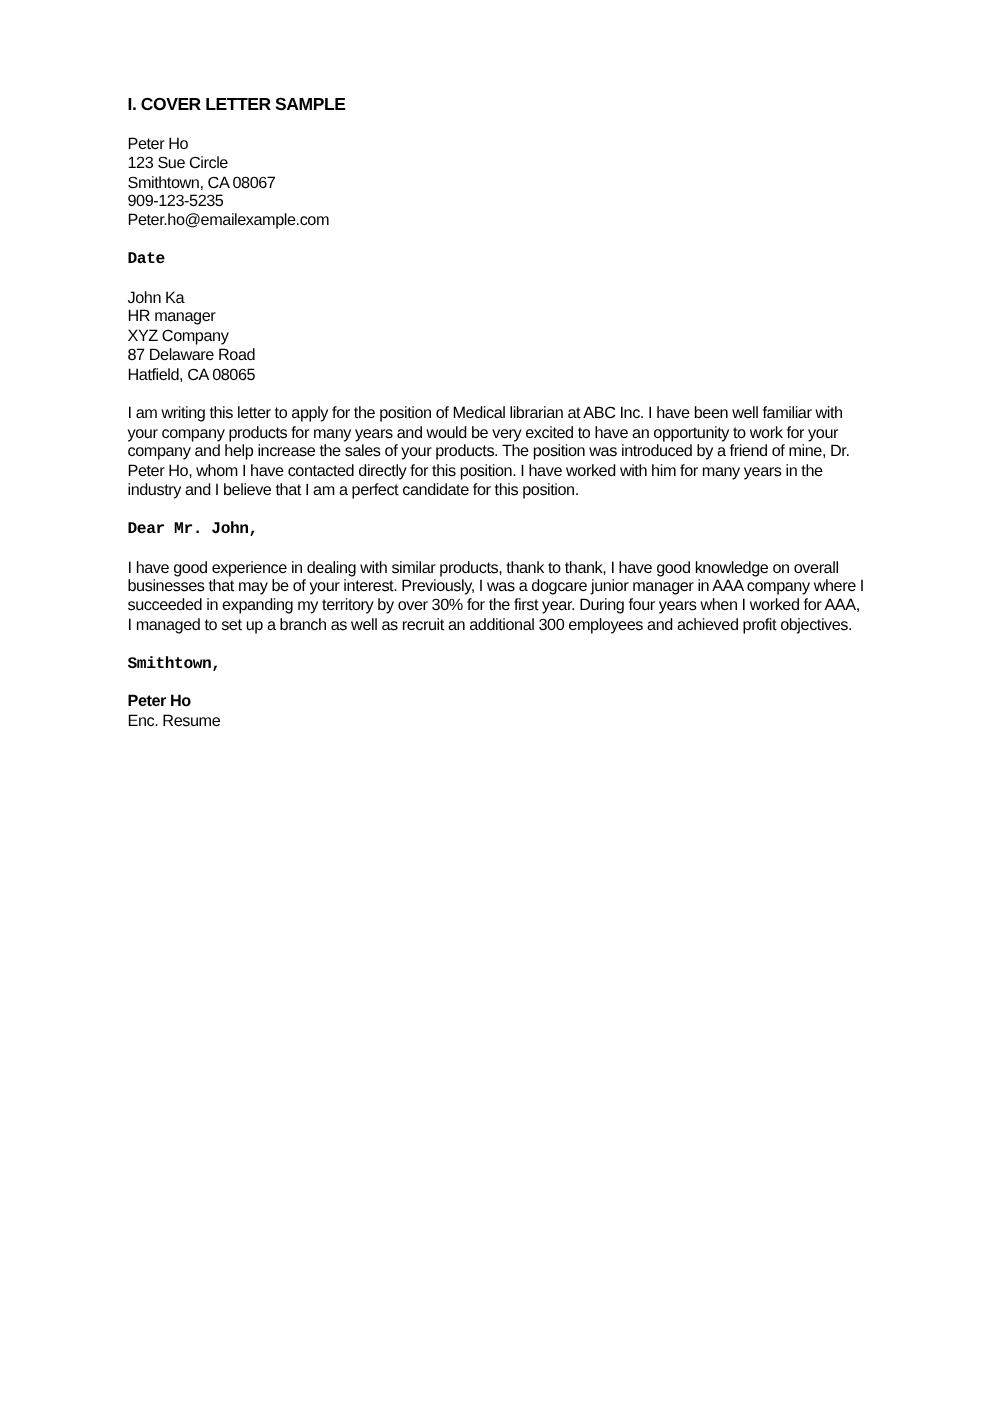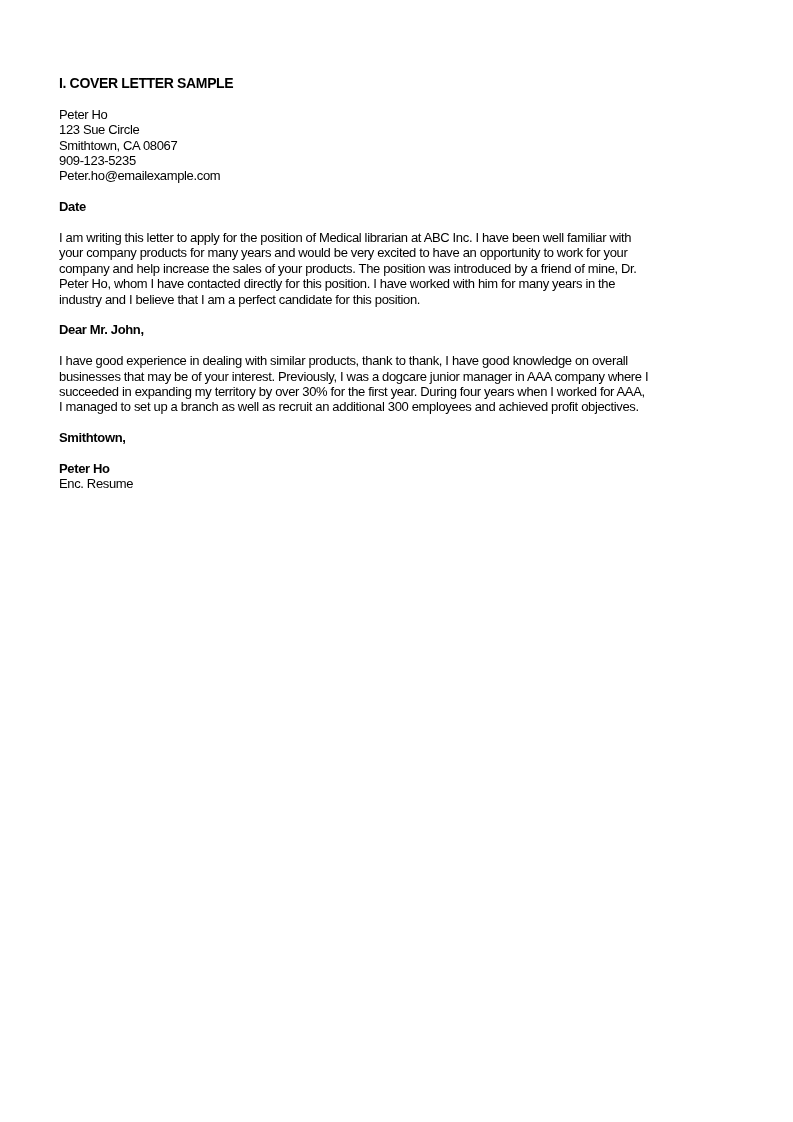--- a/index.html
+++ b/index.html
@@ -11,29 +11,30 @@
     position: relative;
     width: 793px;
     height: 1122px;
     background: #ffffff;
     color: #000000;
     font-family: "Liberation Sans", "DejaVu Sans", sans-serif;
     font-size: 13px;
     line-height: 15.4px;
     letter-spacing: -0.35px;
     box-sizing: border-box;
-    padding: 76px 55px 0 59px;
+    padding: 76px 55px 0 102px;
     overflow: hidden;
   }
   .block {
     white-space: pre-line;   
     margin: 0 0 15.4px 0;
   }
   .bold {
     font-weight: bold;
+    font-family: Liberation Mono, monospace;
   }
   .heading {
     font-weight: bold;
     font-size: 14px;
   }
   .sig-block {
     margin: 0;
   }
   .sig-name {
     font-weight: bold;
@@ -47,20 +48,25 @@
   <div class="block heading">I. COVER LETTER SAMPLE</div>
 
   <div class="block">Peter Ho
 123 Sue Circle
 Smithtown, CA 08067
 909-123-5235
 Peter.ho@emailexample.com</div>
 
   <div class="block bold">Date</div>
 
+  <div class="block">John Ka
+HR manager
+XYZ Company
+87 Delaware Road
+Hatfield, CA 08065</div>
 
   <div class="block">I am writing this letter to apply for the position of Medical librarian at ABC Inc. I have been well familiar with
 your company products for many years and would be very excited to have an opportunity to work for your
 company and help increase the sales of your products. The position was introduced by a friend of mine, Dr.
 Peter Ho, whom I have contacted directly for this position. I have worked with him for many years in the
 industry and I believe that I am a perfect candidate for this position.</div>
 
   <div class="block bold">Dear Mr. John,</div>
 
   <div class="block">I have good experience in dealing with similar products, thank to thank, I have good knowledge on overall

